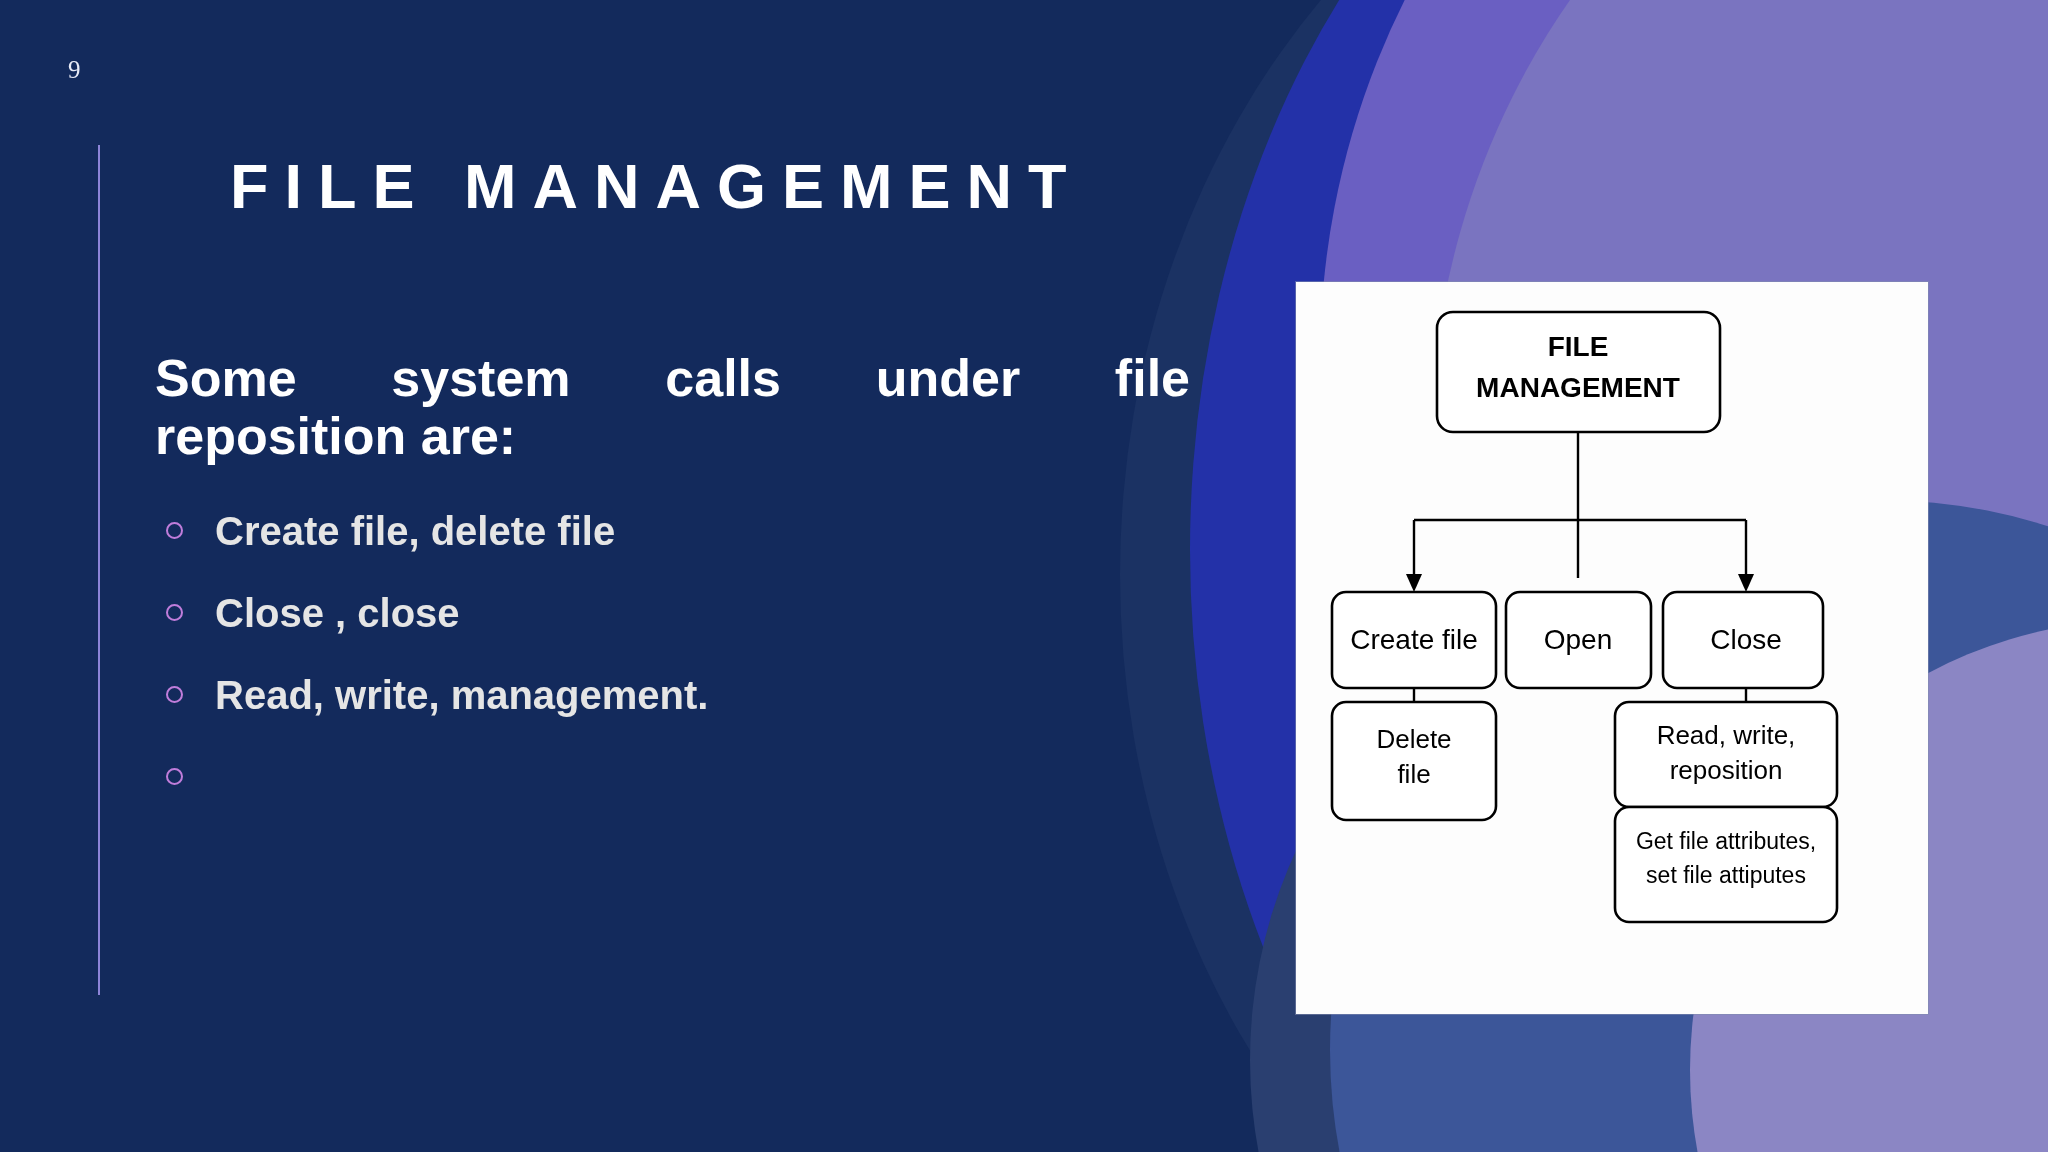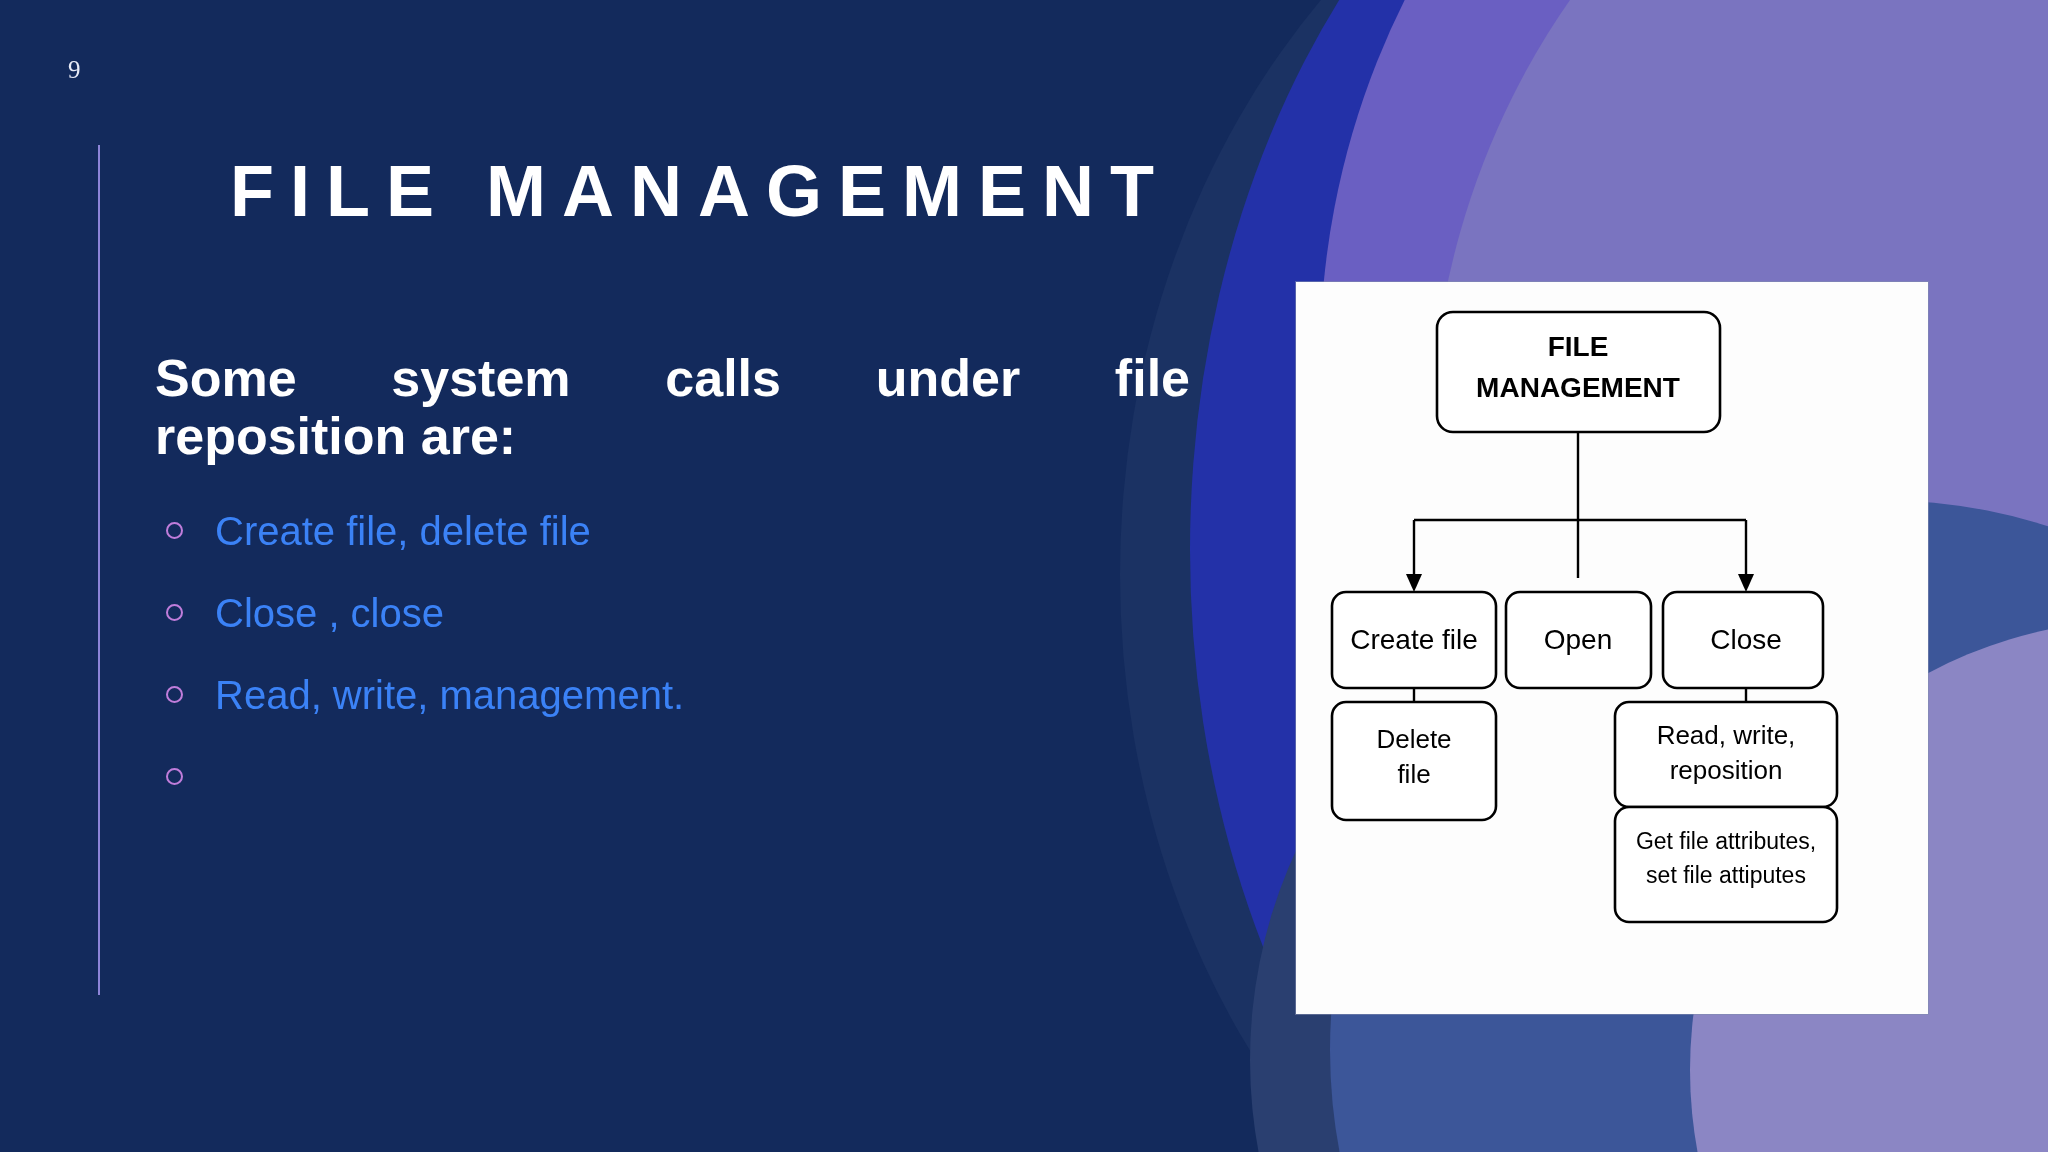--- a/index.html
+++ b/index.html
@@ -113,21 +113,21 @@
     width: 2px;
     height: 850px;
     background: #8d84d8;
   }
 
   #title {
     position: absolute;
     left: 230px;
     top: 150px;
     color: #ffffff;
-    font-size: 72px;
+    font-size: 63px;
     font-weight: bold;
     letter-spacing: 16px;
     white-space: nowrap;
   }
 
   #lead {
     position: absolute;
     left: 155px;
     top: 349px;
     width: 1035px;
@@ -150,23 +150,23 @@
     left: 155px;
     top: 490px;
     width: 1100px;
     list-style: none;
     margin: 0;
     padding: 0;
   }
   #bullets li {
     position: relative;
     padding-left: 60px;
-    color: #3b82f6;
+    color: #e5e5e5;
     font-size: 40px;
-    font-weight: normal;
+    font-weight: bold;
     height: 82px;
     line-height: 82px;
     white-space: nowrap;
   }
   #bullets li .marker {
     position: absolute;
     left: 11px;
     top: 50%;
     margin-top: -9px;
     width: 13px;

